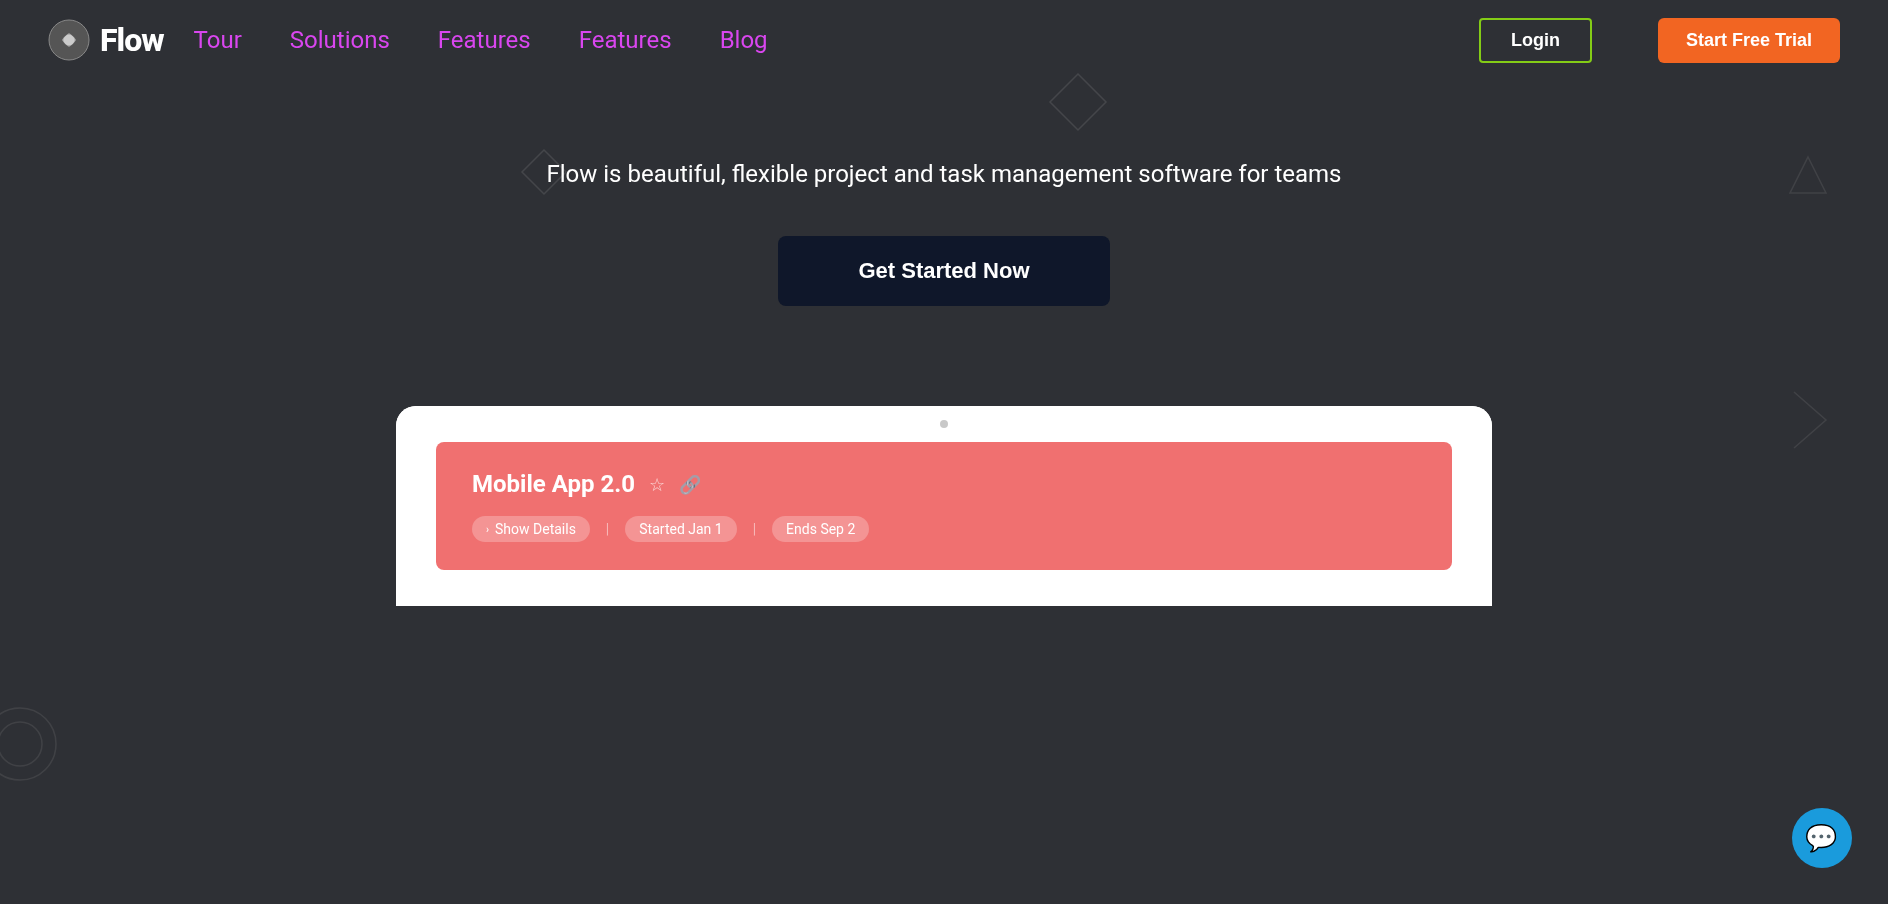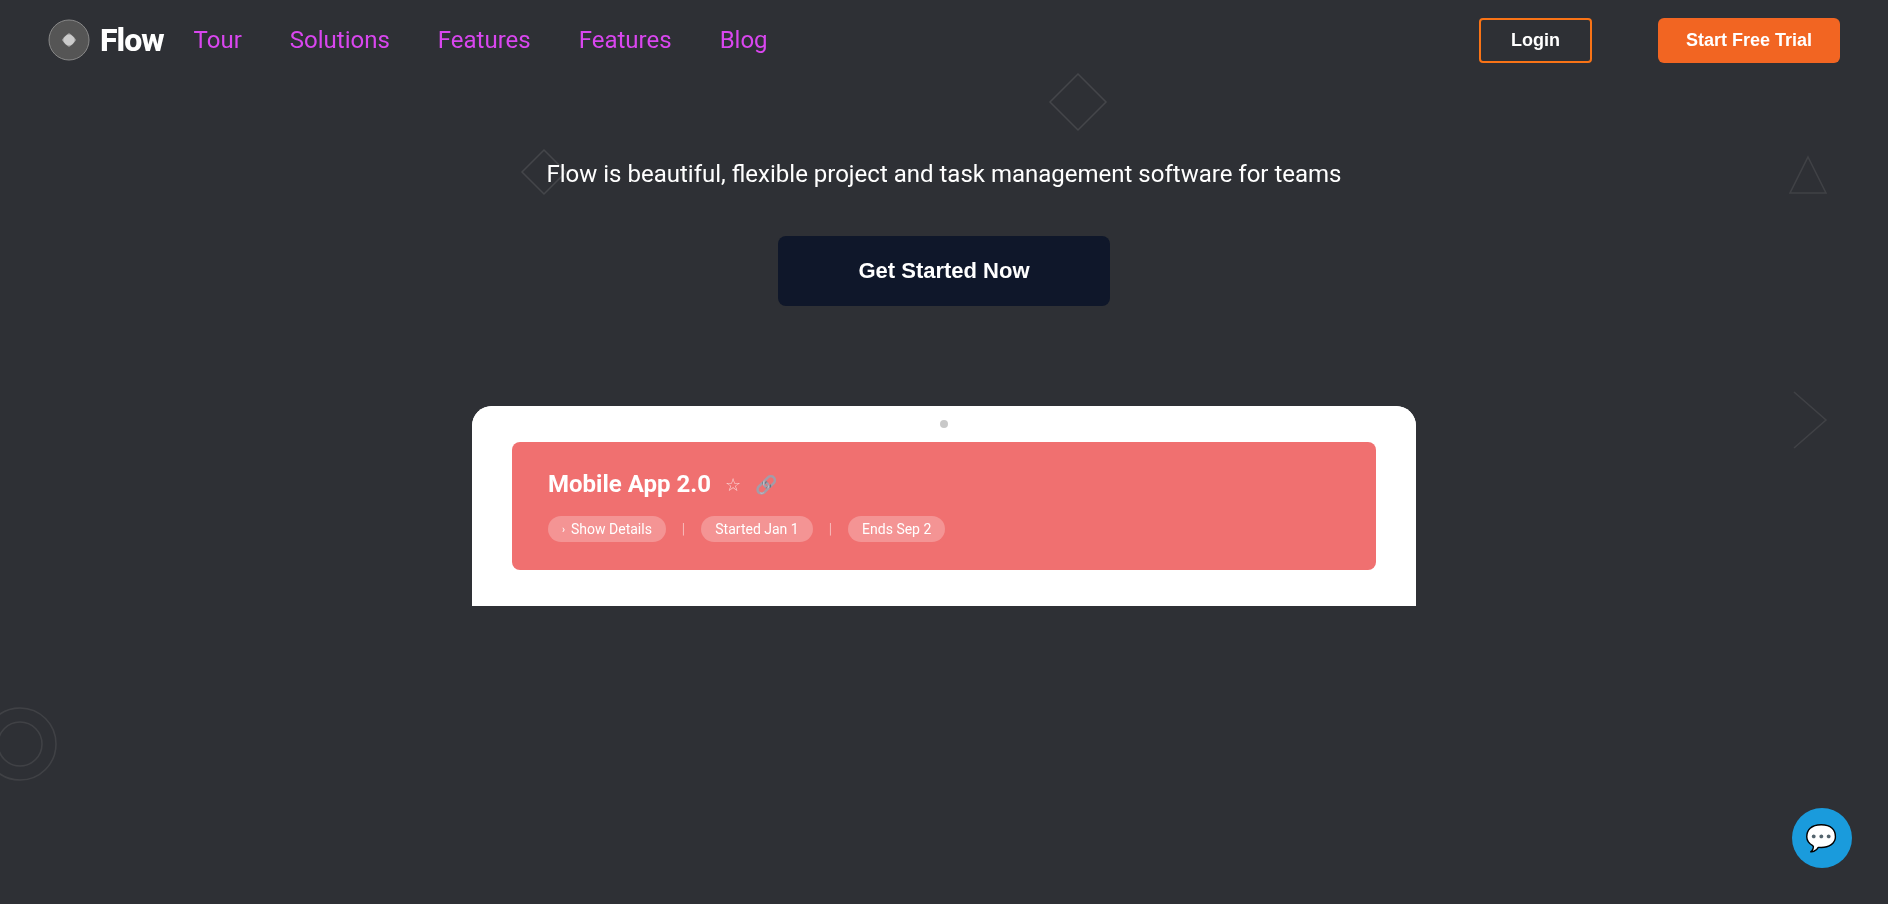--- a/index.html
+++ b/index.html
@@ -56,21 +56,21 @@
       cursor: pointer;
     }
 
     .nav-actions {
       display: flex;
       align-items: center;
       gap: 20px;
     }
 
     .login-btn {
-      border: 2px solid #f97316;
+      border: 2px solid #84cc16;
       background: transparent;
       color: #fff;
       font-size: 18px;
       font-weight: 600;
       padding: 10px 30px;
       border-radius: 4px;
       cursor: pointer;
     }
 
     .trial-btn {
@@ -161,21 +161,21 @@
       bottom: 120px;
       left: -20px;
       width: 80px;
       height: 80px;
       opacity: 0.2;
     }
 
     
     .app-preview {
       margin: 0 auto;
-      width: 944px;
+      width: 1096px;
       background: #fff;
       border-radius: 20px 20px 0 0;
       overflow: hidden;
       position: relative;
       min-height: 200px;
     }
 
     .app-preview-dot {
       display: flex;
       justify-content: center;

